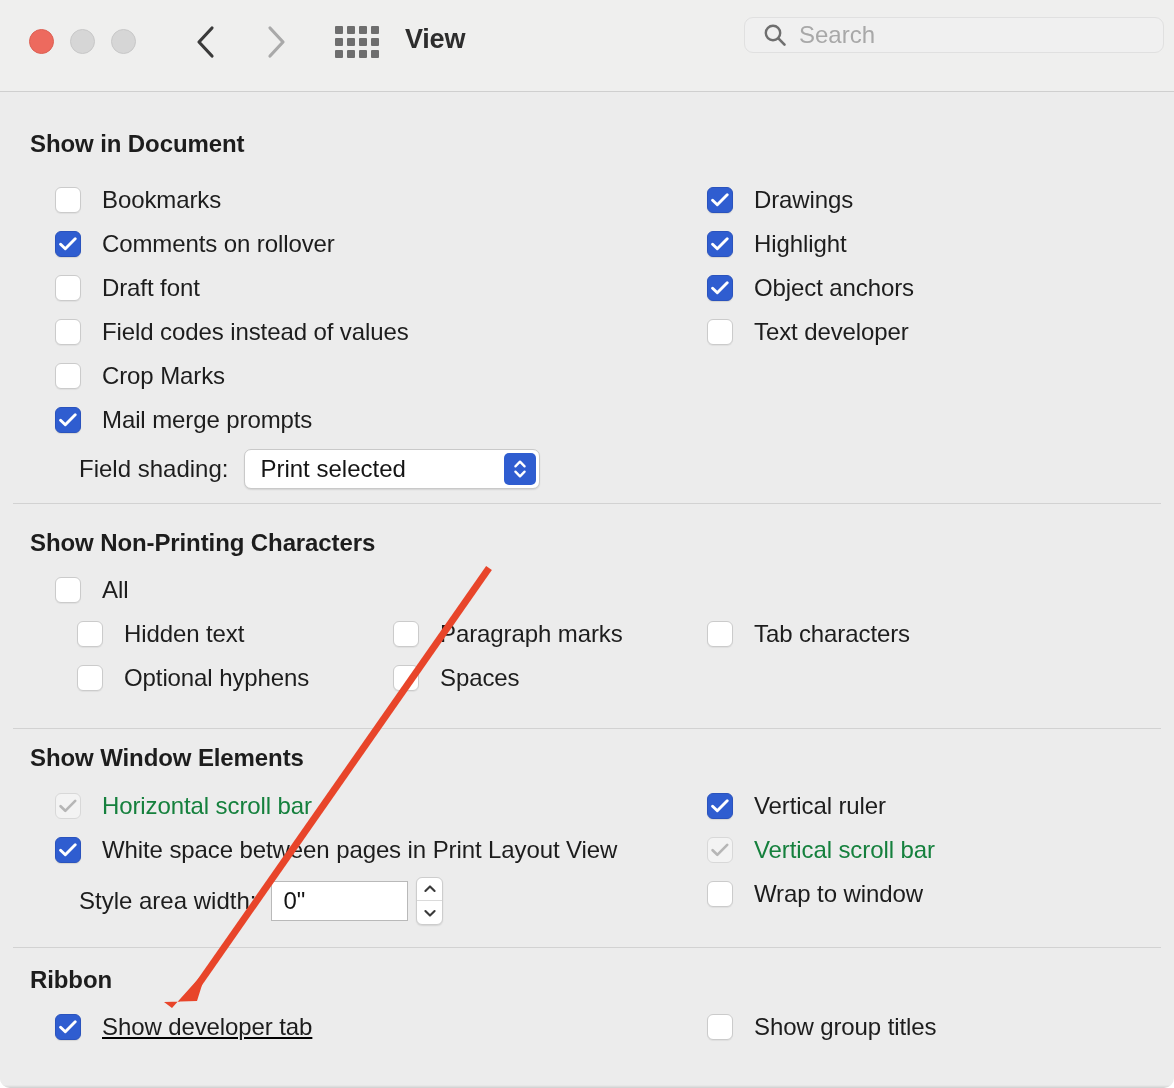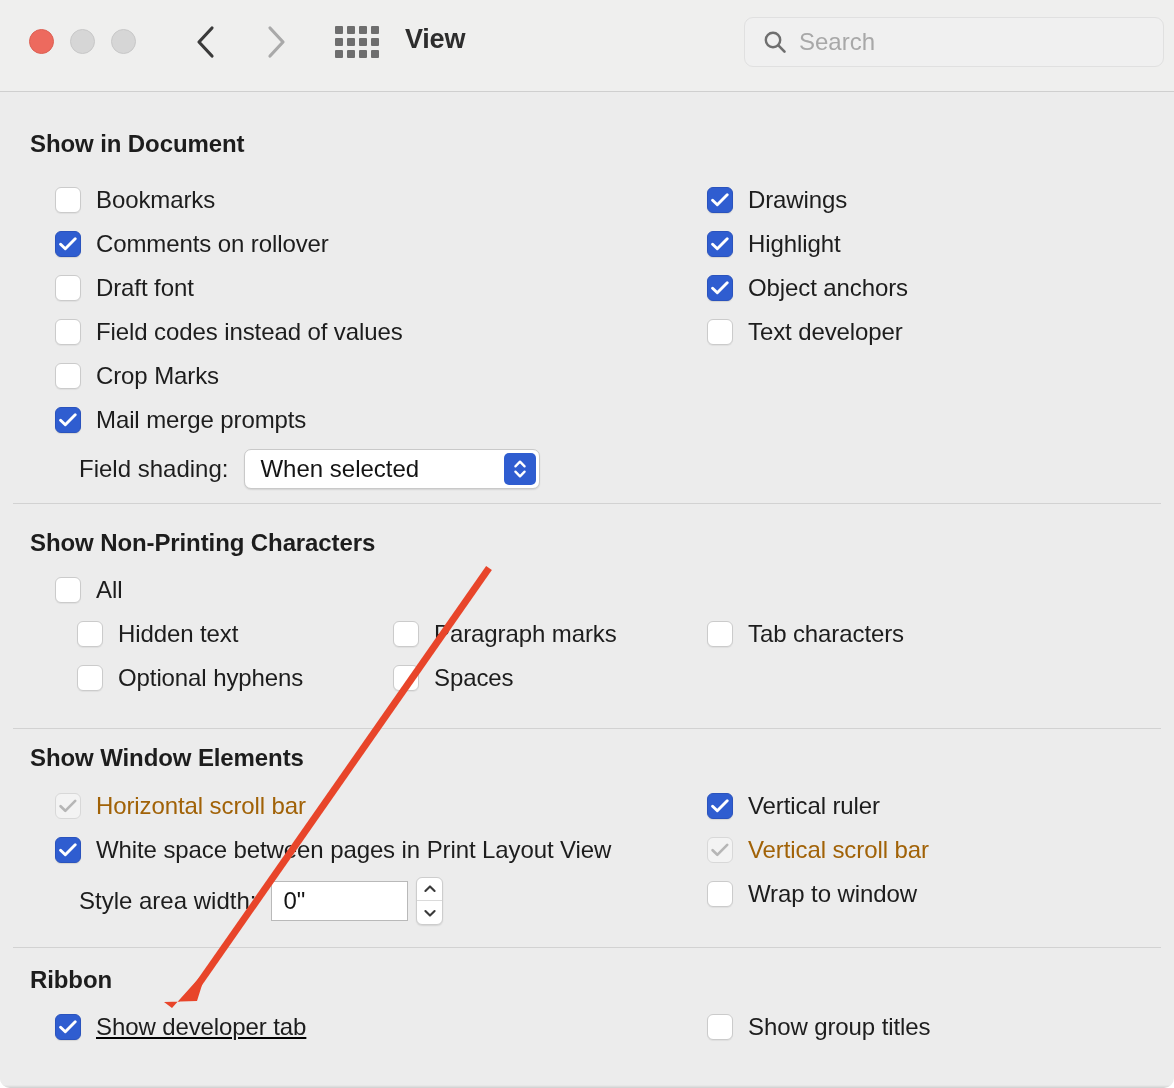--- a/index.html
+++ b/index.html
@@ -54,21 +54,21 @@
   #grid-icon i { display: block; width: 8px; height: 8px; background: #6e6e6e; border-radius: 1px; }
 
   #toolbar-title {
     position: absolute; left: 405px; top: 24px;
     font-size: 27px; font-weight: bold; color: #2d2d2d;
     letter-spacing: -0.2px;
   }
 
   #search-box {
     position: absolute; left: 744px; top: 17px;
-    width: 420px; height: 50px;
+    width: 420px; height: 36px;
     background: #f0f0f0;
     border: 1px solid #e0e0e0;
     border-radius: 9px;
     display: flex; align-items: center;
   }
   #search-icon { margin-left: 17px; width: 26px; height: 26px; flex: 0 0 auto; }
   #search-placeholder {
     margin-left: 11px; font-size: 24px; color: #a8a8a8;
   }
 
@@ -88,20 +88,21 @@
   .divider {
     position: absolute; left: 13px; width: 1148px; height: 1px;
     background: #d2d2d2;
   }
 
   
   .cbrow {
     position: absolute;
     display: flex; align-items: center;
     white-space: nowrap;
+    gap: 6px;
   }
   .cb {
     width: 26px; height: 26px; border-radius: 6px;
     flex: 0 0 auto;
     position: relative;
     display: flex; align-items: center; justify-content: center;
   }
   .cb.off {
     background: #ffffff;
     border: 1px solid #cbcbcb;
@@ -114,21 +115,21 @@
   }
   .cb.disabled-on {
     background: #f3f3f3;
     border: 1px solid #d8d8d8;
   }
   .cb svg { display: block; }
   .cblabel {
     margin-left: 15px; font-size: 24px; color: #1d1d1d;
     letter-spacing: -0.1px;
   }
-  .cblabel.dim { color: #a16207; }
+  .cblabel.dim { color: #15803d; }
 
   
   #field-shading-row { position: absolute; left: 79px; top: 357px; display: flex; align-items: center; }
   #field-shading-label { font-size: 24px; color: #1d1d1d; }
   #field-shading-popup {
     margin-left: 16px;
     width: 296px; height: 40px;
     background: #ffffff;
     border: 1px solid #c9c9c9;
     border-radius: 7px;
@@ -300,21 +301,21 @@
       <span class="cblabel">Object anchors</span>
     </div>
     <div class="cbrow" style="left:707px; top:226px;">
       <span class="cb off"></span>
       <span class="cblabel">Text developer</span>
     </div>
 
     <div id="field-shading-row">
       <span id="field-shading-label">Field shading:</span>
       <span id="field-shading-popup">
-        <span id="field-shading-value">When selected</span>
+        <span id="field-shading-value">Print selected</span>
         <span id="popup-chevrons">
           <svg width="16" height="22" viewBox="0 0 16 22">
             <path d="M3.4 8.4 L8 3.6 L12.6 8.4" fill="none" stroke="#ffffff" stroke-width="2.3" stroke-linecap="round" stroke-linejoin="round"></path>
             <path d="M3.4 13.6 L8 18.4 L12.6 13.6" fill="none" stroke="#ffffff" stroke-width="2.3" stroke-linecap="round" stroke-linejoin="round"></path>
           </svg>
         </span>
       </span>
     </div>
 
     <div class="divider" style="top:411px;"></div>

